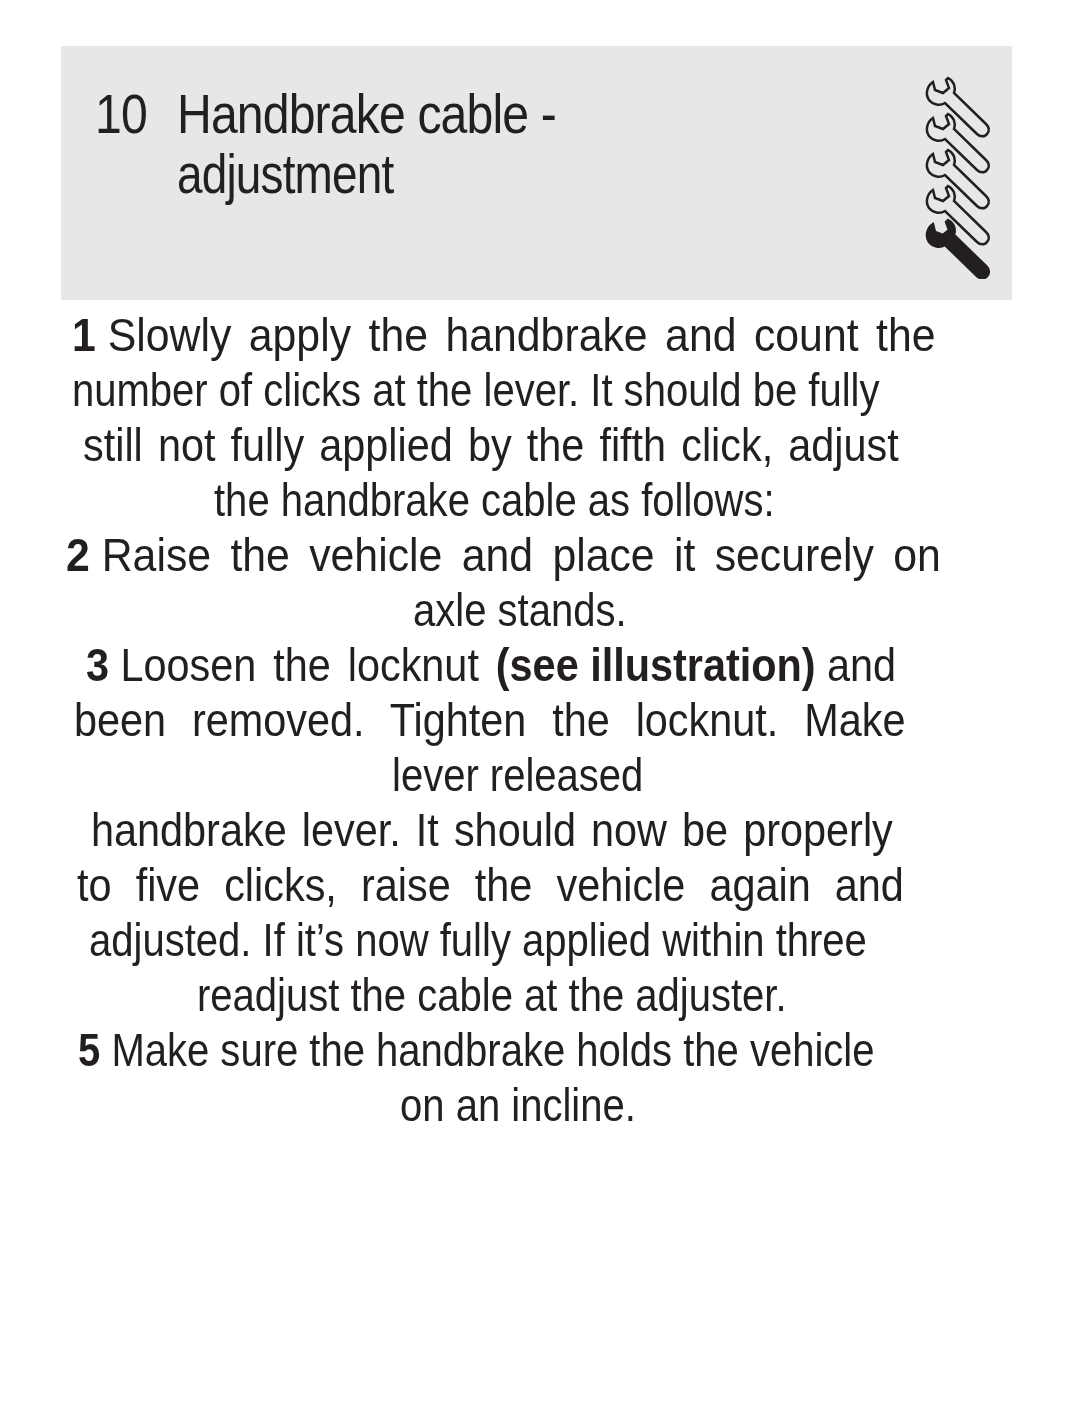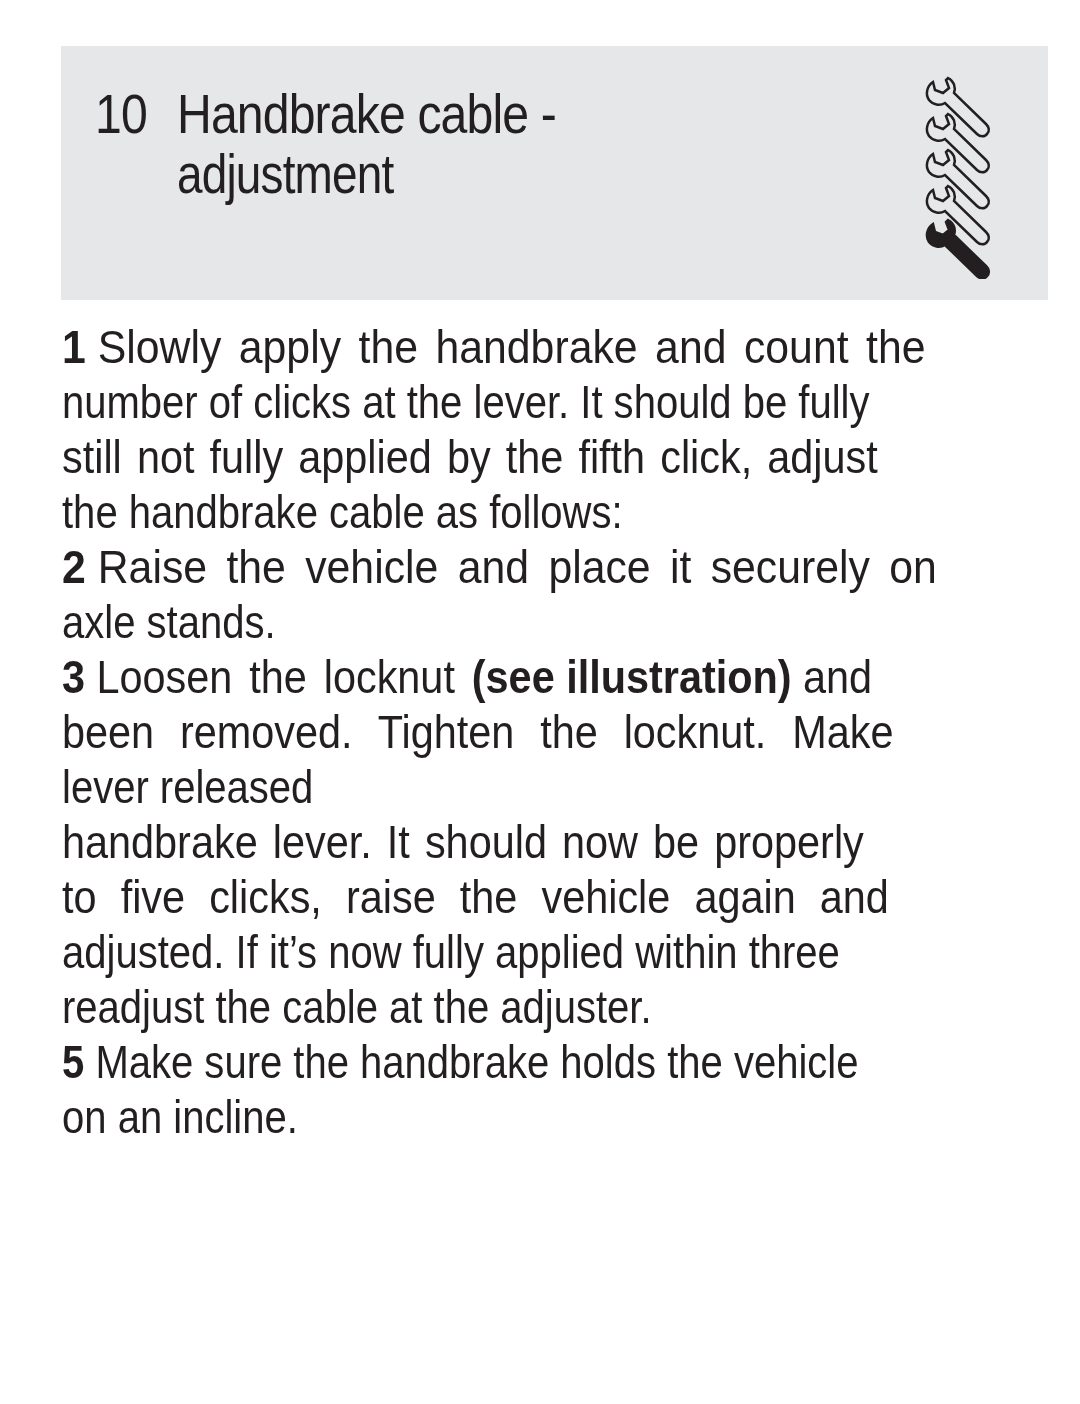--- a/index.html
+++ b/index.html
@@ -1,22 +1,22 @@
 <!DOCTYPE html>
 <html><head>
 <meta charset="utf-8">
 <style>
   html, body { margin: 0; padding: 0; background: #ffffff; }
   body { width: 1080px; height: 1404px; position: relative; overflow: hidden; font-family: "Liberation Sans", sans-serif; color: #231f20; }
-  .header-box { position: absolute; left: 61px; top: 46px; width: 951px; height: 254px; background: #e6e7e8; padding-left: 36px; }
+  .header-box { position: absolute; left: 61px; top: 46px; width: 951px; height: 254px; background: #e6e7e8; }
   .title-num { position: absolute; left: 34px; top: 38px; font-size: 56px; line-height: 60px; letter-spacing: -1px; transform: scaleX(0.86); transform-origin: left top; }
   .title-main { position: absolute; left: 116px; top: 38px; font-size: 56px; line-height: 60px; letter-spacing: -1px; white-space: nowrap; transform: scaleX(0.86); transform-origin: left top; }
   .title-sub { position: absolute; left: 116px; top: 98px; font-size: 56px; line-height: 60px; font-weight: 300; letter-spacing: -1px; white-space: nowrap; transform: scaleX(0.82); transform-origin: left top; }
   .difficulty { position: absolute; left: 862px; top: 28px; width: 70px; height: 205px; }
-  .body-text { position: absolute; left: 62px; top: 320px; width: 948px; }
+  .body-text { position: absolute; left: 62px; top: 308px; width: 948px; text-align: center; }
   .line { height: 55px; line-height: 55px; font-size: 46px; white-space: nowrap; overflow: visible; }
   .line-inner { display: inline-block; transform-origin: left center; }
   .step-num { font-weight: bold; }
   .bold { font-weight: bold; }
 </style>
 </head>
 <body>
 
 <div class="header-box">
   <div class="title-num">10</div>

